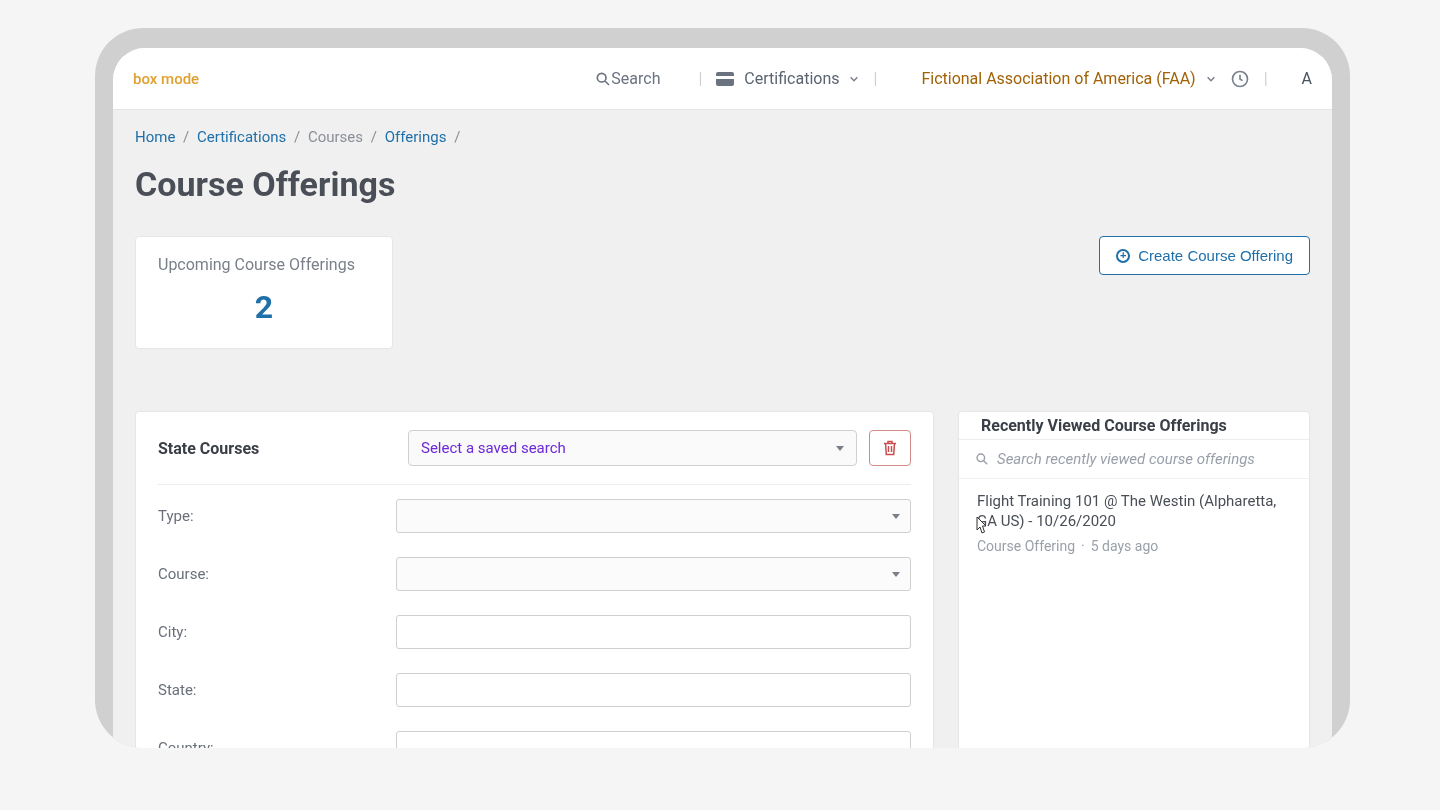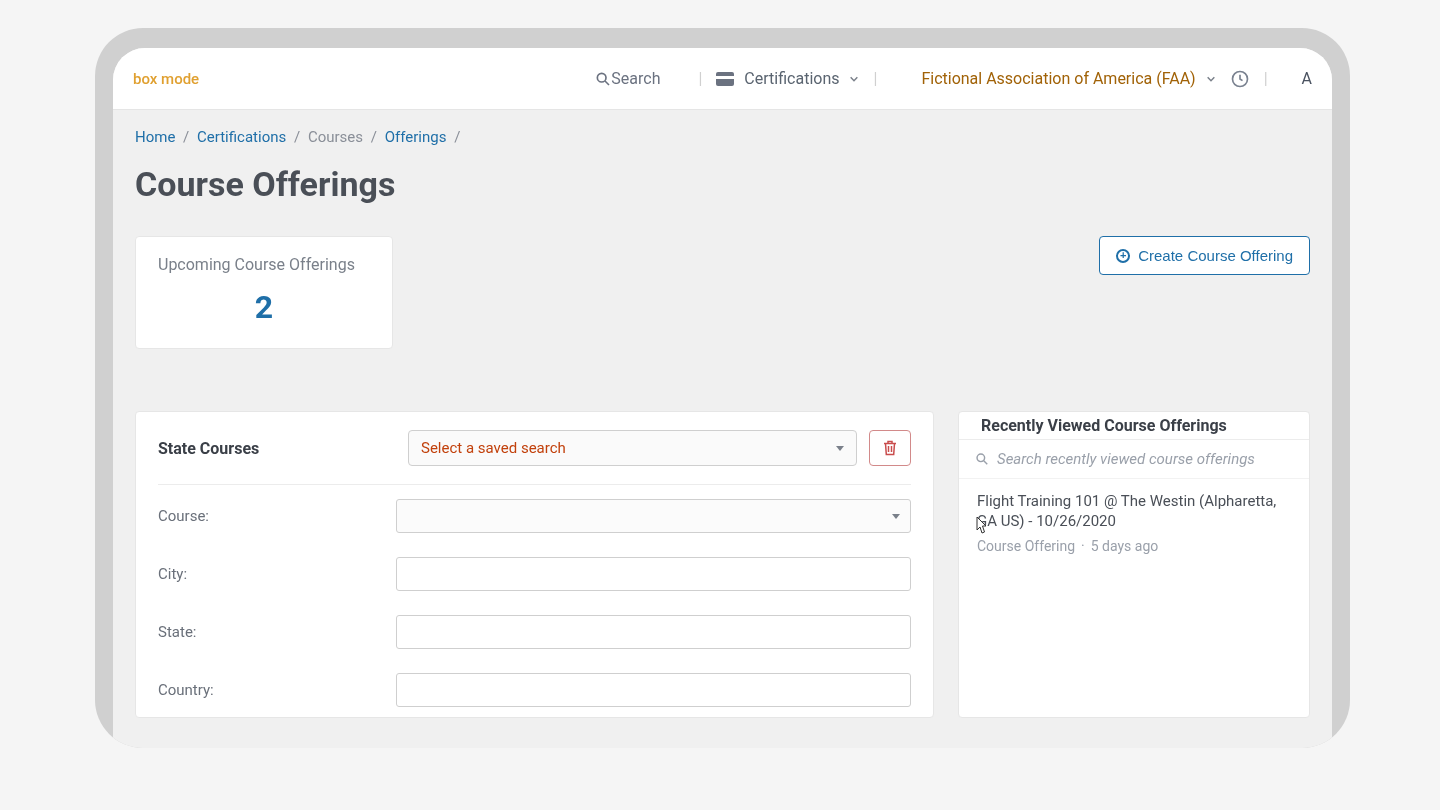--- a/index.html
+++ b/index.html
@@ -181,21 +181,21 @@
   .saved-select {
     flex: 1;
     display: flex;
     align-items: center;
     justify-content: space-between;
     border: 1px solid #cfcfcf;
     background: #fafafa;
     border-radius: 4px;
     height: 36px;
     padding: 0 12px;
-    color: #c2410c;
+    color: #6d28d9;
     font-size: 15px;
     gap: 20px;
   }
   .trash-btn {
     width: 42px; height: 36px;
     border: 1px solid #d28a8a;
     color: #c94d4d;
     background: #ffffff;
     border-radius: 4px;
     margin-left: 12px;
@@ -371,20 +371,26 @@
                   <path d="M1 3.5 H13"></path>
                   <path d="M5 3.5 V1.5 H9 V3.5"></path>
                   <path d="M2.5 3.5 L3.3 14.5 H10.7 L11.5 3.5"></path>
                   <path d="M5.5 6 V12"></path>
                   <path d="M8.5 6 V12"></path>
                 </svg>
             </div>
           </div>
 
           <div class="form-row">
+            <div class="form-label">Type:</div>
+            <div class="form-select">
+                <span class="tiny-caret"></span>
+              </div>
+          </div>
+          <div class="form-row">
             <div class="form-label">Course:</div>
             <div class="form-select">
                 <span class="tiny-caret"></span>
               </div>
           </div>
           <div class="form-row">
             <div class="form-label">City:</div>
             <input class="form-input" style="">
           </div>
           <div class="form-row">

